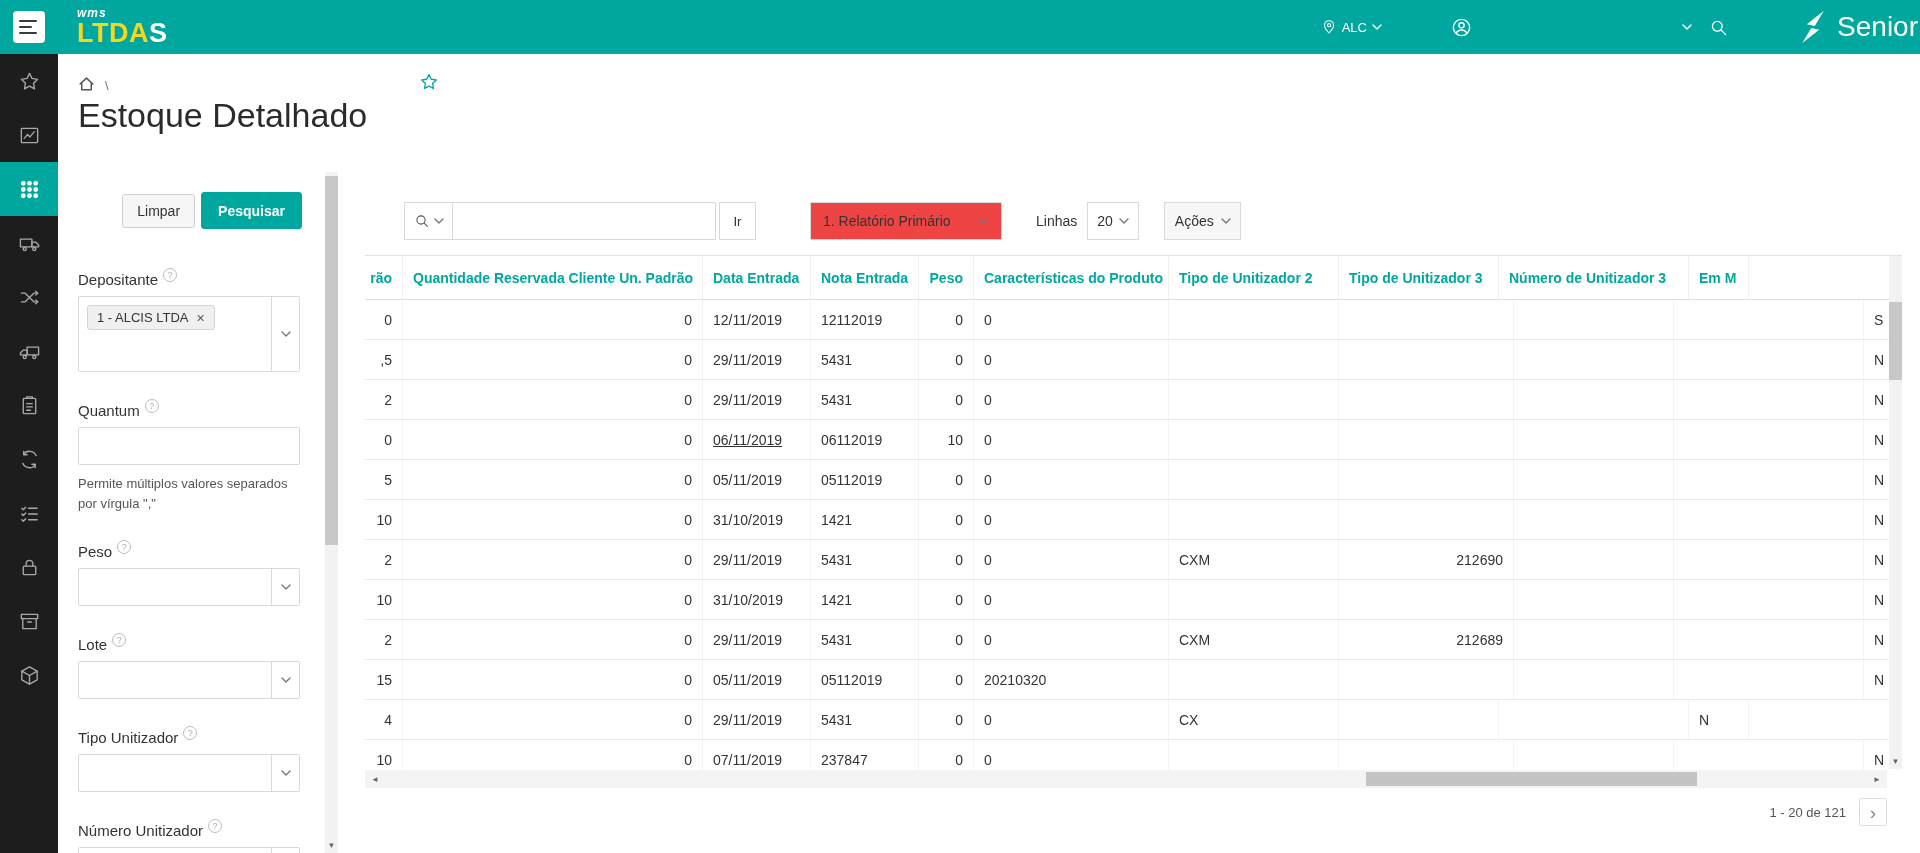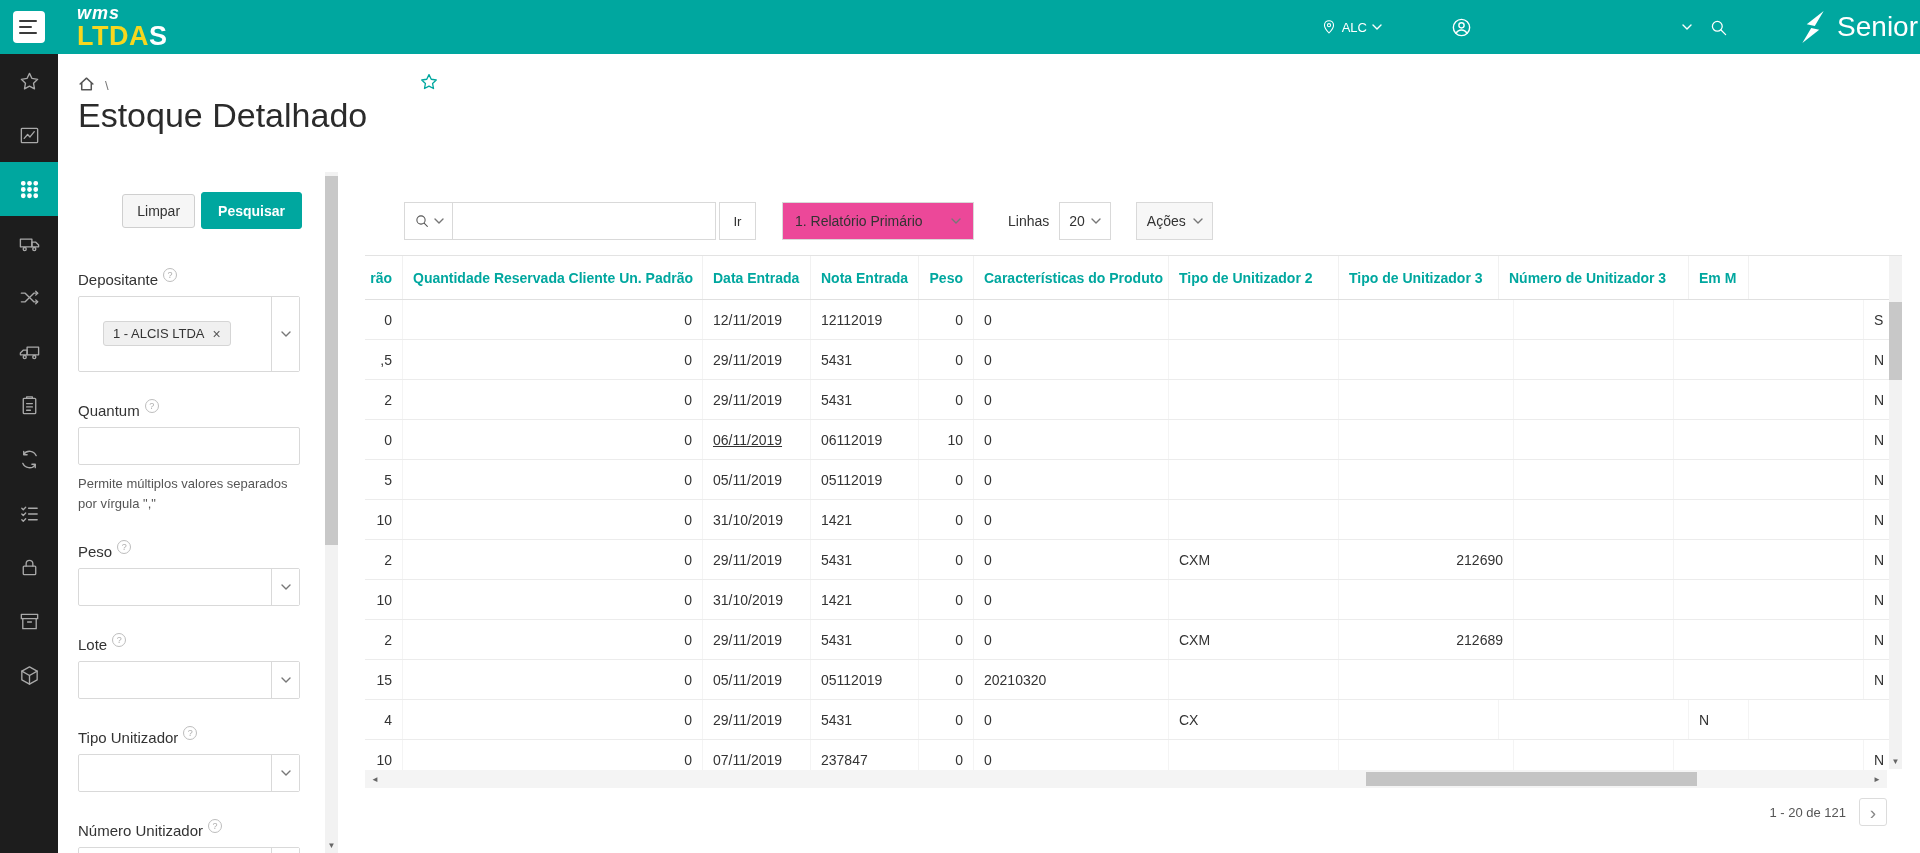--- a/index.html
+++ b/index.html
@@ -14,21 +14,21 @@
   .screen{position:relative;width:1920px;height:853px;overflow:hidden;background:#fff;}
 
   
   .topbar{position:absolute;top:0;left:0;right:0;height:54px;background:var(--accent);
     display:flex;align-items:center;z-index:30;}
   .hamburger{width:32px;height:32px;margin-left:13px;background:#fff;border-radius:4px;
     display:flex;flex-direction:column;justify-content:center;gap:4px;padding:0 6px;cursor:pointer;}
   .hamburger i{display:block;height:2px;background:#3a3a3a;border-radius:1px;}
   .hamburger i:nth-child(1){width:18px}.hamburger i:nth-child(2){width:13px}.hamburger i:nth-child(3){width:18px}
   .logo{margin-left:32px;line-height:1;}
-  .logo .wms{display:block;color:#fff;font-size:18px;font-style:italic;font-weight:bold;letter-spacing:1px;}
+  .logo .wms{display:block;color:#fff;font-size:12px;font-style:italic;font-weight:bold;letter-spacing:1px;}
   .logo .alcis{display:block;font-size:27px;font-weight:bold;letter-spacing:.5px;margin-top:1px;}
   .logo .alcis .main{color:#f7d71e;}
   .logo .alcis .last{color:#fff;}
   .topbar-right{position:absolute;right:0;top:0;height:54px;display:flex;align-items:center;color:#fff;}
   .tb-item{display:flex;align-items:center;gap:5px;cursor:pointer;}
   .tb-loc{position:absolute;right:538px;}
   .tb-user{position:absolute;right:448px;}
   .tb-chev{position:absolute;right:228px;}
   .tb-search{position:absolute;right:192px;}
   .tb-loc .code{font-size:13px;}
@@ -60,21 +60,21 @@
     font-size:14px;color:#333;cursor:pointer;}
   .btn-search{height:37px;padding:0 16px;background:var(--accent);border:1px solid var(--accent);border-radius:3px;
     font-size:14px;color:#fff;font-weight:bold;cursor:pointer;}
   .f-label{margin-top:30px;font-size:15px;color:#333;display:flex;align-items:flex-start;gap:5px;}
   .f-label.first{margin-top:42px;}
   .help{width:14px;height:14px;border:1px solid #bdbdbd;border-radius:50%;color:#adadad;font-size:9px;
     display:inline-flex;align-items:center;justify-content:center;margin-top:-3px;cursor:pointer;}
   .control{position:relative;margin-top:8px;width:222px;border:1px solid var(--border);background:#fff;border-radius:2px;}
   .control .dd{position:absolute;top:0;right:0;bottom:0;width:28px;border-left:1px solid var(--border);
     display:flex;align-items:center;justify-content:center;cursor:pointer;background:#fff;}
-  .multiselect{height:76px;padding:24px;}
+  .multiselect{height:76px;padding:8px;}
   .tag{display:inline-flex;align-items:center;gap:8px;max-width:160px;background:#f0f0f0;border:1px solid #d5d5d5;
     border-radius:3px;padding:4px 9px;font-size:13px;color:#333;}
   .tag .x{color:#555;font-size:14px;cursor:pointer;line-height:1;}
   .textinput{height:38px;}
   .textinput input{width:calc(100% - 2px);height:36px;border:none;outline:none;padding:0 10px;font-size:14px;
     font-family:inherit;background:transparent;}
   .selectbox{height:38px;}
   .hint{margin-top:9px;width:224px;font-size:13px;line-height:1.5;color:#555;}
 
   
@@ -84,21 +84,21 @@
 
   
   .toolbar{position:absolute;top:202px;left:404px;height:38px;display:flex;align-items:stretch;font-size:14px;}
   .search-combo{width:49px;border:1px solid var(--border);background:#fff;display:flex;align-items:center;
     justify-content:center;gap:4px;cursor:pointer;}
   .search-combo svg.mag{width:16px;height:16px;stroke:#555;fill:none;stroke-width:1.6;stroke-linecap:round;}
   .toolbar input.searchbox{width:263px;border:1px solid var(--border);border-left:none;padding:0 10px;
     font-size:14px;font-family:inherit;outline:none;}
   .btn-ir{width:37px;margin-left:3px;border:1px solid var(--border);background:#fff;display:flex;
     align-items:center;justify-content:center;cursor:pointer;color:#333;}
-  .select-report{margin-left:26px;width:192px;border:1px solid var(--border);background:#ec4899;display:flex;
+  .select-report{margin-left:54px;width:192px;border:1px solid var(--border);background:#ef4444;display:flex;
     align-items:center;justify-content:space-between;padding:0 12px;cursor:pointer;}
   .linhas-label{margin-left:34px;align-self:center;color:#333;}
   .select-rows{margin-left:10px;width:52px;border:1px solid var(--border);background:#fff;display:flex;
     align-items:center;justify-content:space-between;padding:0 9px;cursor:pointer;}
   .btn-acoes{margin-left:25px;width:77px;border:1px solid var(--border);background:#f7f7f7;display:flex;
     align-items:center;justify-content:center;gap:7px;cursor:pointer;}
 
   
   .grid{position:absolute;top:255px;left:365px;width:1537px;overflow:hidden;}
   .ghead{display:flex;height:45px;border-top:1px solid #e3e3e3;border-bottom:1px solid #e0e0e0;}

